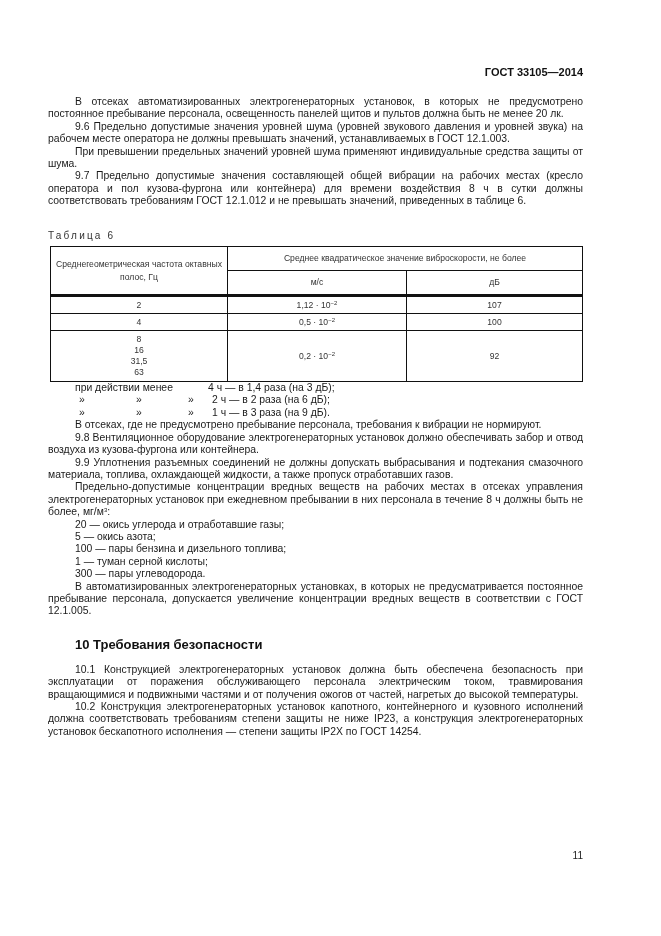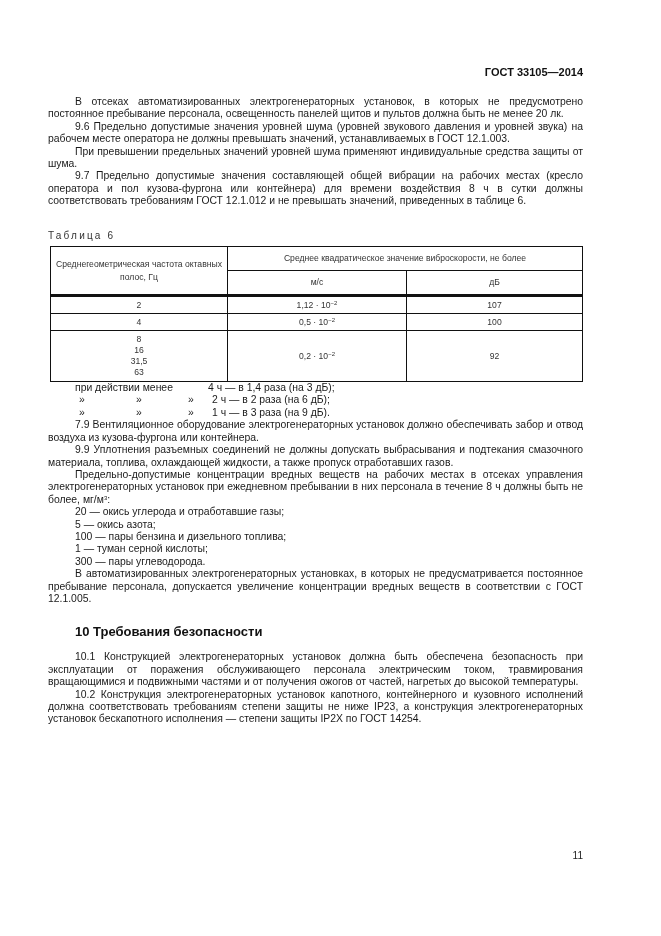--- a/index.html
+++ b/index.html
@@ -85,21 +85,22 @@
           <span style="width:42px;text-align:center;">»</span>
           <span>2 ч — в 2 раза (на 6 дБ);</span>
       </div>
       <div class="vib">
         <span class="c3" style="padding-left:4px;width:29px;">»</span>
           <span class="c1">»</span>
           <span style="width:42px;text-align:center;">»</span>
           <span>1 ч — в 3 раза (на 9 дБ).</span>
       </div>
     </div>
-    <p class="ind">7.9  Вентиляционное оборудование электрогенераторных установок должно обеспечивать забор и отвод воздуха из кузова-фургона или контейнера.</p>
+    <p class="ind">В отсеках, где не предусмотрено пребывание персонала, требования к вибрации не нормируют.</p>
+    <p class="ind">9.8  Вентиляционное оборудование электрогенераторных установок должно обеспечивать забор и отвод воздуха из кузова-фургона или контейнера.</p>
     <p class="ind">9.9  Уплотнения разъемных соединений не должны допускать выбрасывания и подтекания смазочного материала, топлива, охлаждающей жидкости, а также пропуск отработавших газов.</p>
     <p class="ind"><span>Предельно-допустимые концентрации вредных веществ на рабочих местах в отсеках управления электрогенераторных установок при ежедневном пребывании в них персонала в течение 8 ч должны быть не более, мг/м</span><sup>3</sup><span>:</span></p>
     <div class="list">
       <div>20 — окись углерода и отработавшие газы;</div>
       <div>5 — окись азота;</div>
       <div>100 — пары бензина и дизельного топлива;</div>
       <div>1 — туман серной кислоты;</div>
       <div>300 — пары углеводорода.</div>
     </div>
     <p class="ind">В автоматизированных электрогенераторных установках, в которых не предусматривается постоянное пребывание персонала, допускается увеличение концентрации вредных веществ в соответствии с ГОСТ 12.1.005.</p>

